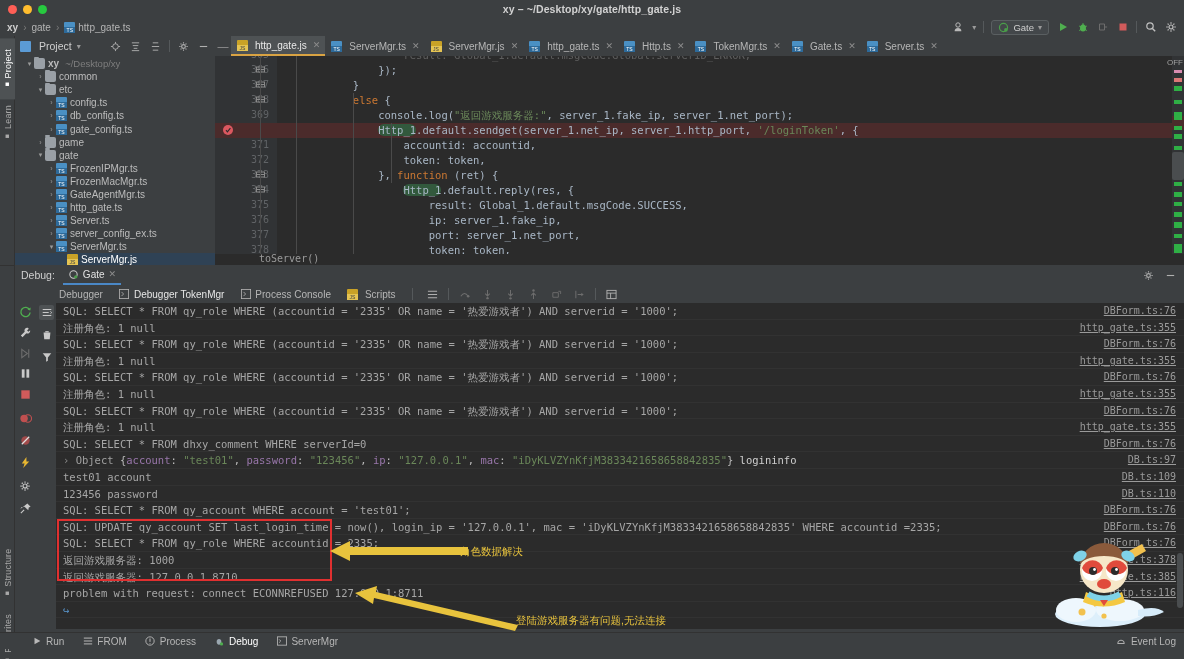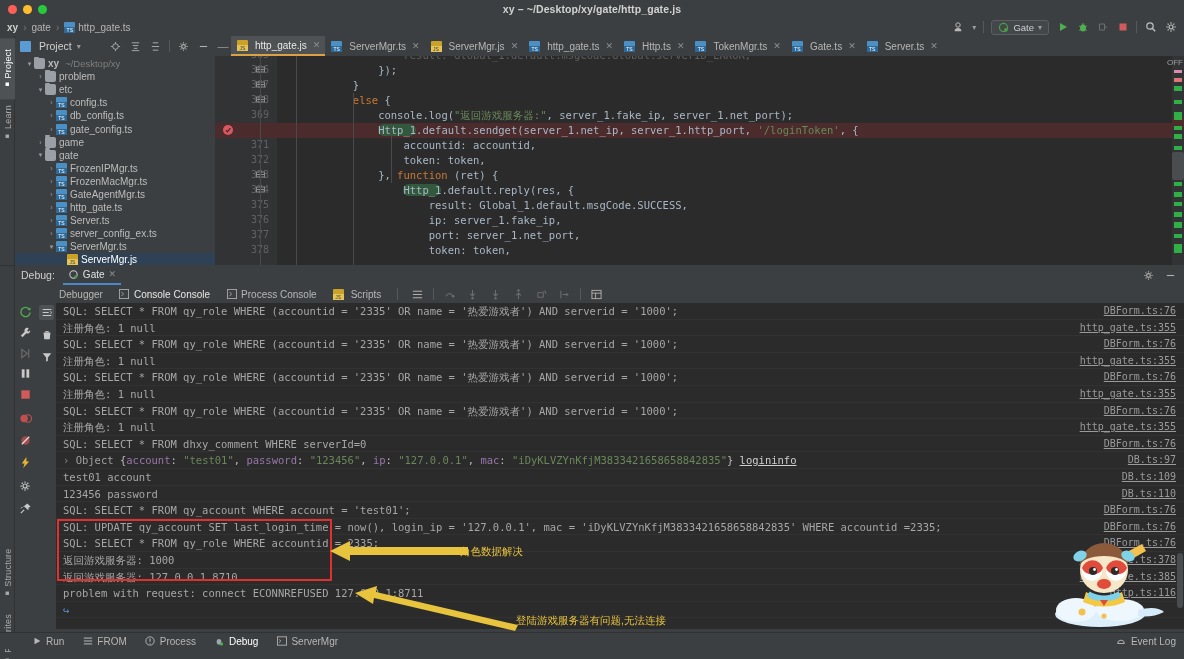--- a/index.html
+++ b/index.html
@@ -136,21 +136,21 @@
   .dleft2 .di{ position:absolute; left:3px; width:15px; height:15px; display:flex; align-items:center; justify-content:center;}
 
   .console{
     position:absolute; left:56px; top:303px; width:1128px; height:326px;
     background:#2b2b2b; overflow:hidden;
     font-family:"DejaVu Sans Mono", monospace; font-size:10.5px; color:#bbbbbb;
   }
   .crow{ position:relative; height:16.6px; line-height:16.6px; white-space:pre; border-bottom:1px solid #323232;}
   .crow .txt{ position:absolute; left:7px; top:0;}
   .crow .lnk{ position:absolute; right:8px; top:0; color:#9a9a9a; text-decoration:underline; font-size:10px;}
-  .c-white{ color:#cfcfcf;text-decoration:underline;} .c-gray{color:#a6a6a6;}
+  .c-white{ color:#cfcfcf;} .c-gray{color:#a6a6a6;}
   .o-key{color:#9876aa;} .o-str{color:#6a8759;} .o-name{color:#a0a0a0;}
 
   
   .redbox{ position:absolute; border:2px solid #e03030; pointer-events:none; }
   
   .anno{ position:absolute; color:#e8c33d; font-size:10.5px; font-family:"Liberation Sans", sans-serif; white-space:nowrap;}
   .arrowsvg{ position:absolute; pointer-events:none;}
 
   
   .mascot{ position:absolute; pointer-events:none;}
@@ -315,21 +315,21 @@
         <span style="width:10px;flex:0 0 10px"></span>
         <span class="arrow">▾</span>
         <span class="fic folder"></span>
         <span style="font-weight:bold;">xy</span>
         <span class="tpath">~/Desktop/xy</span>
       </div>
       <div class="trow">
         <span style="width:21px;flex:0 0 21px"></span>
         <span class="arrow">›</span>
         <span class="fic folder"></span>
-        <span style="">problem</span>
+        <span style="">common</span>
       </div>
       <div class="trow">
         <span style="width:21px;flex:0 0 21px"></span>
         <span class="arrow">▾</span>
         <span class="fic folder"></span>
         <span style="">etc</span>
       </div>
       <div class="trow">
         <span style="width:32px;flex:0 0 32px"></span>
         <span class="arrow">›</span>
@@ -514,20 +514,23 @@
         <div class="sm" style="top: 136px; height: 5px; background: rgb(47, 175, 69);"></div>
         <div class="sm" style="top: 146px; height: 4px; background: rgb(47, 175, 69);"></div>
         <div class="sm" style="top: 156px; height: 5px; background: rgb(47, 175, 69);"></div>
         <div class="sm" style="top: 166px; height: 6px; background: rgb(47, 175, 69);"></div>
         <div class="sm" style="top: 178px; height: 4px; background: rgb(47, 175, 69);"></div>
         <div class="sm" style="top: 188px; height: 9px; background: rgb(47, 175, 69);"></div>
         <div style="position: absolute; right: 2px; top: 14px; width: 8px; height: 3px; background: rgb(217, 140, 176);"></div>
         <div class="scrollthumb" style="top: 96px; height: 28px;"></div>
       </div>
   </div>
+  <div style="position:absolute;left:215px;top:254px;width:969px;height:11px;background:#2b2b2b;">
+    <span style="position:absolute;left:44px;top:-1px;font-size:10px;color:#9a9a9a;font-family:'DejaVu Sans Mono',monospace">toServer()</span>
+  </div>
   <div class="hsep" style="top:265px"></div>
 
   <div class="debughdr">
     <span class="lab">Debug:</span>
     <div class="gatetab">
       <svg width="11" height="11" viewBox="0 0 12 12">
           <circle cx="6" cy="6" r="4" fill="none" stroke="#cfcfcf" stroke-width="1.1"></circle>
           <circle cx="8.5" cy="8.5" r="1.8" fill="#4a9e4a"></circle>
         </svg>
       <span>Gate</span>
@@ -554,21 +557,21 @@
       <div class="dtab">
         <span>Debugger</span>
       </div>
       <div class="dtab active">
         <span class="dticon">
           <svg width="10" height="10" viewBox="0 0 12 12">
             <rect x="0.5" y="0.5" width="11" height="11" fill="none" stroke="#b0b0b0" stroke-width="1"></rect>
             <path d="M3 3.5 L5.5 6 L3 8.5" stroke="#b0b0b0" stroke-width="1" fill="none"></path>
           </svg>
         </span>
-        <span>Console Console</span>
+        <span>Debugger TokenMgr</span>
       </div>
       <div class="dtab">
         <span class="dticon">
           <svg width="10" height="10" viewBox="0 0 12 12">
             <rect x="0.5" y="0.5" width="11" height="11" fill="none" stroke="#b0b0b0" stroke-width="1"></rect>
             <path d="M3 3.5 L5.5 6 L3 8.5" stroke="#b0b0b0" stroke-width="1" fill="none"></path>
           </svg>
         </span>
         <span>Process Console</span>
       </div>

